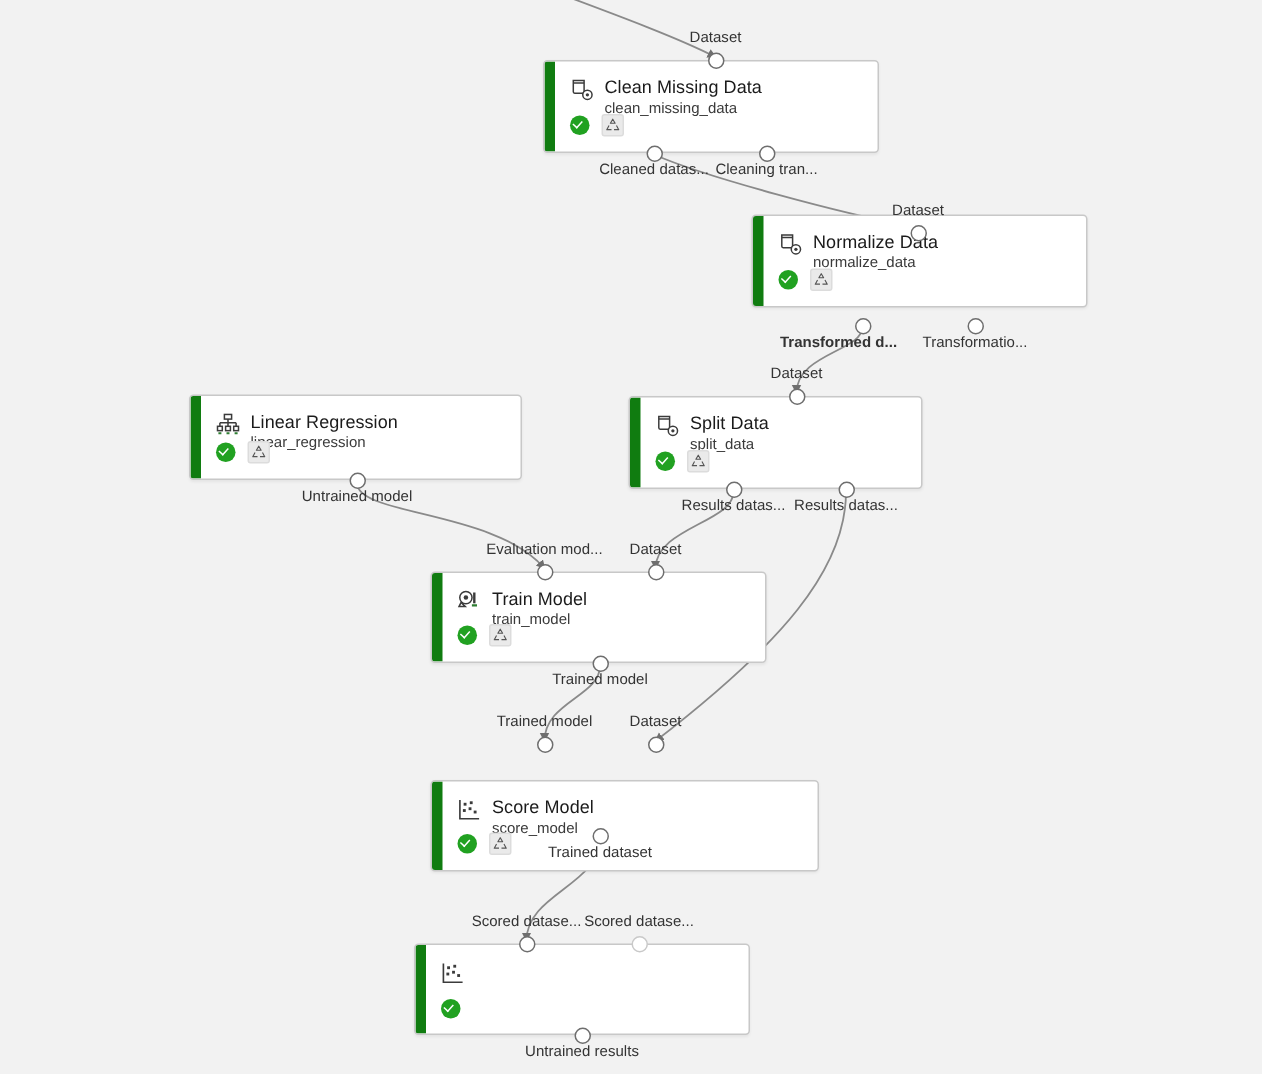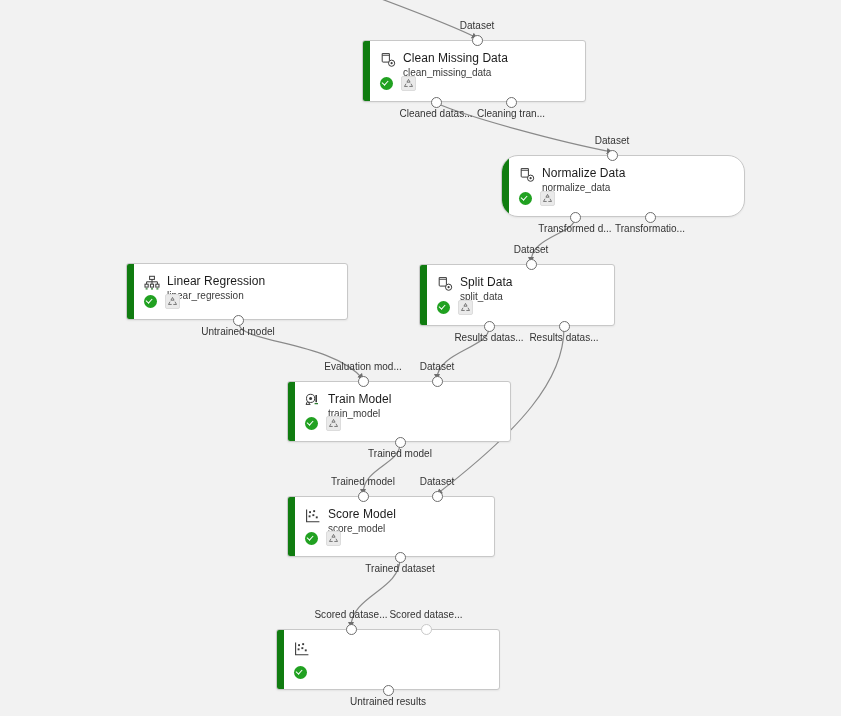--- a/index.html
+++ b/index.html
@@ -187,21 +187,21 @@
           </svg>
         </span>
       </div>
     </div>
     <div class="port" style="left: 477px; top: 40px;"></div>
     <div class="port-label" style="left: 477px; top: 20px;">Dataset</div>
     <div class="port" style="left: 436px; top: 102px;"></div>
     <div class="port-label" style="left: 436px; top: 108px;">Cleaned datas...</div>
     <div class="port" style="left: 511px; top: 102px;"></div>
     <div class="port-label" style="left: 511px; top: 108px;">Cleaning tran...</div>
-    <div class="node" style="left: 501px; top: 155px; width: 244px; height: 62px; border-radius: 17px;">
+    <div class="node" style="left: 501px; top: 143px; width: 224px; height: 62px;">
       <div class="accent" style="background: rgb(16, 124, 16);"></div>
       <div class="body">
         <div class="node-head">
           <svg class="node-icon" xmlns="http://www.w3.org/2000/svg" viewBox="0 0 16 16">
             <path d="M2.2,1.6 h7.2 v7.6 a0.9,0.9 0 0 1 -0.9,0.9 h-5.4 a0.9,0.9 0 0 1 -0.9,-0.9 z" fill="none" stroke="#3b3b3b" stroke-width="1"></path>
             <path d="M2.2,3.3 h7.2" stroke="#3b3b3b" stroke-width="0.9"></path>
             <circle cx="11.6" cy="11.2" r="3.1" fill="#fff" stroke="#3b3b3b" stroke-width="1"></circle>
             <circle cx="11.6" cy="11.2" r="1.1" fill="#3b3b3b"></circle>
           </svg>
           <div class="node-titles">
@@ -217,21 +217,21 @@
             <path d="M8,2.1 L10.3,6.1 H5.7 Z" fill="none" stroke="#555" stroke-width="1.1" stroke-linejoin="round"></path>
             <path d="M4.4,8.3 L2.2,12.3 h4.6" fill="none" stroke="#555" stroke-width="1.1" stroke-linejoin="round"></path>
             <path d="M11.6,8.3 L13.8,12.3 H9.2" fill="none" stroke="#555" stroke-width="1.1" stroke-linejoin="round"></path>
           </svg>
         </span>
       </div>
     </div>
     <div class="port" style="left: 612px; top: 155px;"></div>
     <div class="port-label" style="left: 612px; top: 135px;">Dataset</div>
     <div class="port" style="left: 575px; top: 217px;"></div>
-    <div class="port-label" style="left: 575px; top: 223px;">Transformed d...</div>
+    <div class="port-label" style="left: 559px; top: 223px; font-weight: bold;">Transformed d...</div>
     <div class="port" style="left: 650px; top: 217px;"></div>
     <div class="port-label" style="left: 650px; top: 223px;">Transformatio...</div>
     <div class="node" style="left: 126px; top: 263px; width: 222px; height: 57px;">
       <div class="accent" style="background: rgb(16, 124, 16);"></div>
       <div class="body">
         <div class="node-head">
           <svg class="node-icon" xmlns="http://www.w3.org/2000/svg" viewBox="0 0 16 16">
             <rect x="5.6" y="1.3" width="4.8" height="3.1" fill="none" stroke="#3b3b3b" stroke-width="1"></rect>
             <path d="M8,4.4 v2.4 M2.6,6.8 h10.8 M2.6,6.8 v2.2 M8,6.8 v2.2 M13.4,6.8 v2.2" stroke="#3b3b3b" stroke-width="1" fill="none"></path>
             <rect x="1" y="9.2" width="3.2" height="2.9" fill="none" stroke="#3b3b3b" stroke-width="1"></rect>
@@ -318,21 +318,21 @@
           </svg>
         </span>
       </div>
     </div>
     <div class="port" style="left: 363px; top: 381px;"></div>
     <div class="port-label" style="left: 363px; top: 361px;">Evaluation mod...</div>
     <div class="port" style="left: 437px; top: 381px;"></div>
     <div class="port-label" style="left: 437px; top: 361px;">Dataset</div>
     <div class="port" style="left: 400px; top: 442px;"></div>
     <div class="port-label" style="left: 400px; top: 448px;">Trained model</div>
-    <div class="node" style="left: 287px; top: 496px; width: 208px; height: 61px; padding-left: 32px;">
+    <div class="node" style="left: 287px; top: 520px; width: 259px; height: 61px; padding-left: 32px;">
       <div class="accent" style="background: rgb(16, 124, 16);"></div>
       <div class="body">
         <div class="node-head">
           <svg class="node-icon" xmlns="http://www.w3.org/2000/svg" viewBox="0 0 16 16">
             <path d="M1.6,1.4 v12.4 h12.8" fill="none" stroke="#3b3b3b" stroke-width="1.1"></path>
             <rect x="4.1" y="3.2" width="1.9" height="1.9" fill="#3b3b3b"></rect>
             <rect x="8.2" y="2.2" width="1.9" height="1.9" fill="#3b3b3b"></rect>
             <rect x="3.6" y="7.4" width="1.9" height="1.9" fill="#3b3b3b"></rect>
             <rect x="7.4" y="6.2" width="1.9" height="1.9" fill="#3b3b3b"></rect>
             <rect x="10.8" y="8.4" width="1.9" height="1.9" fill="#3b3b3b"></rect>

